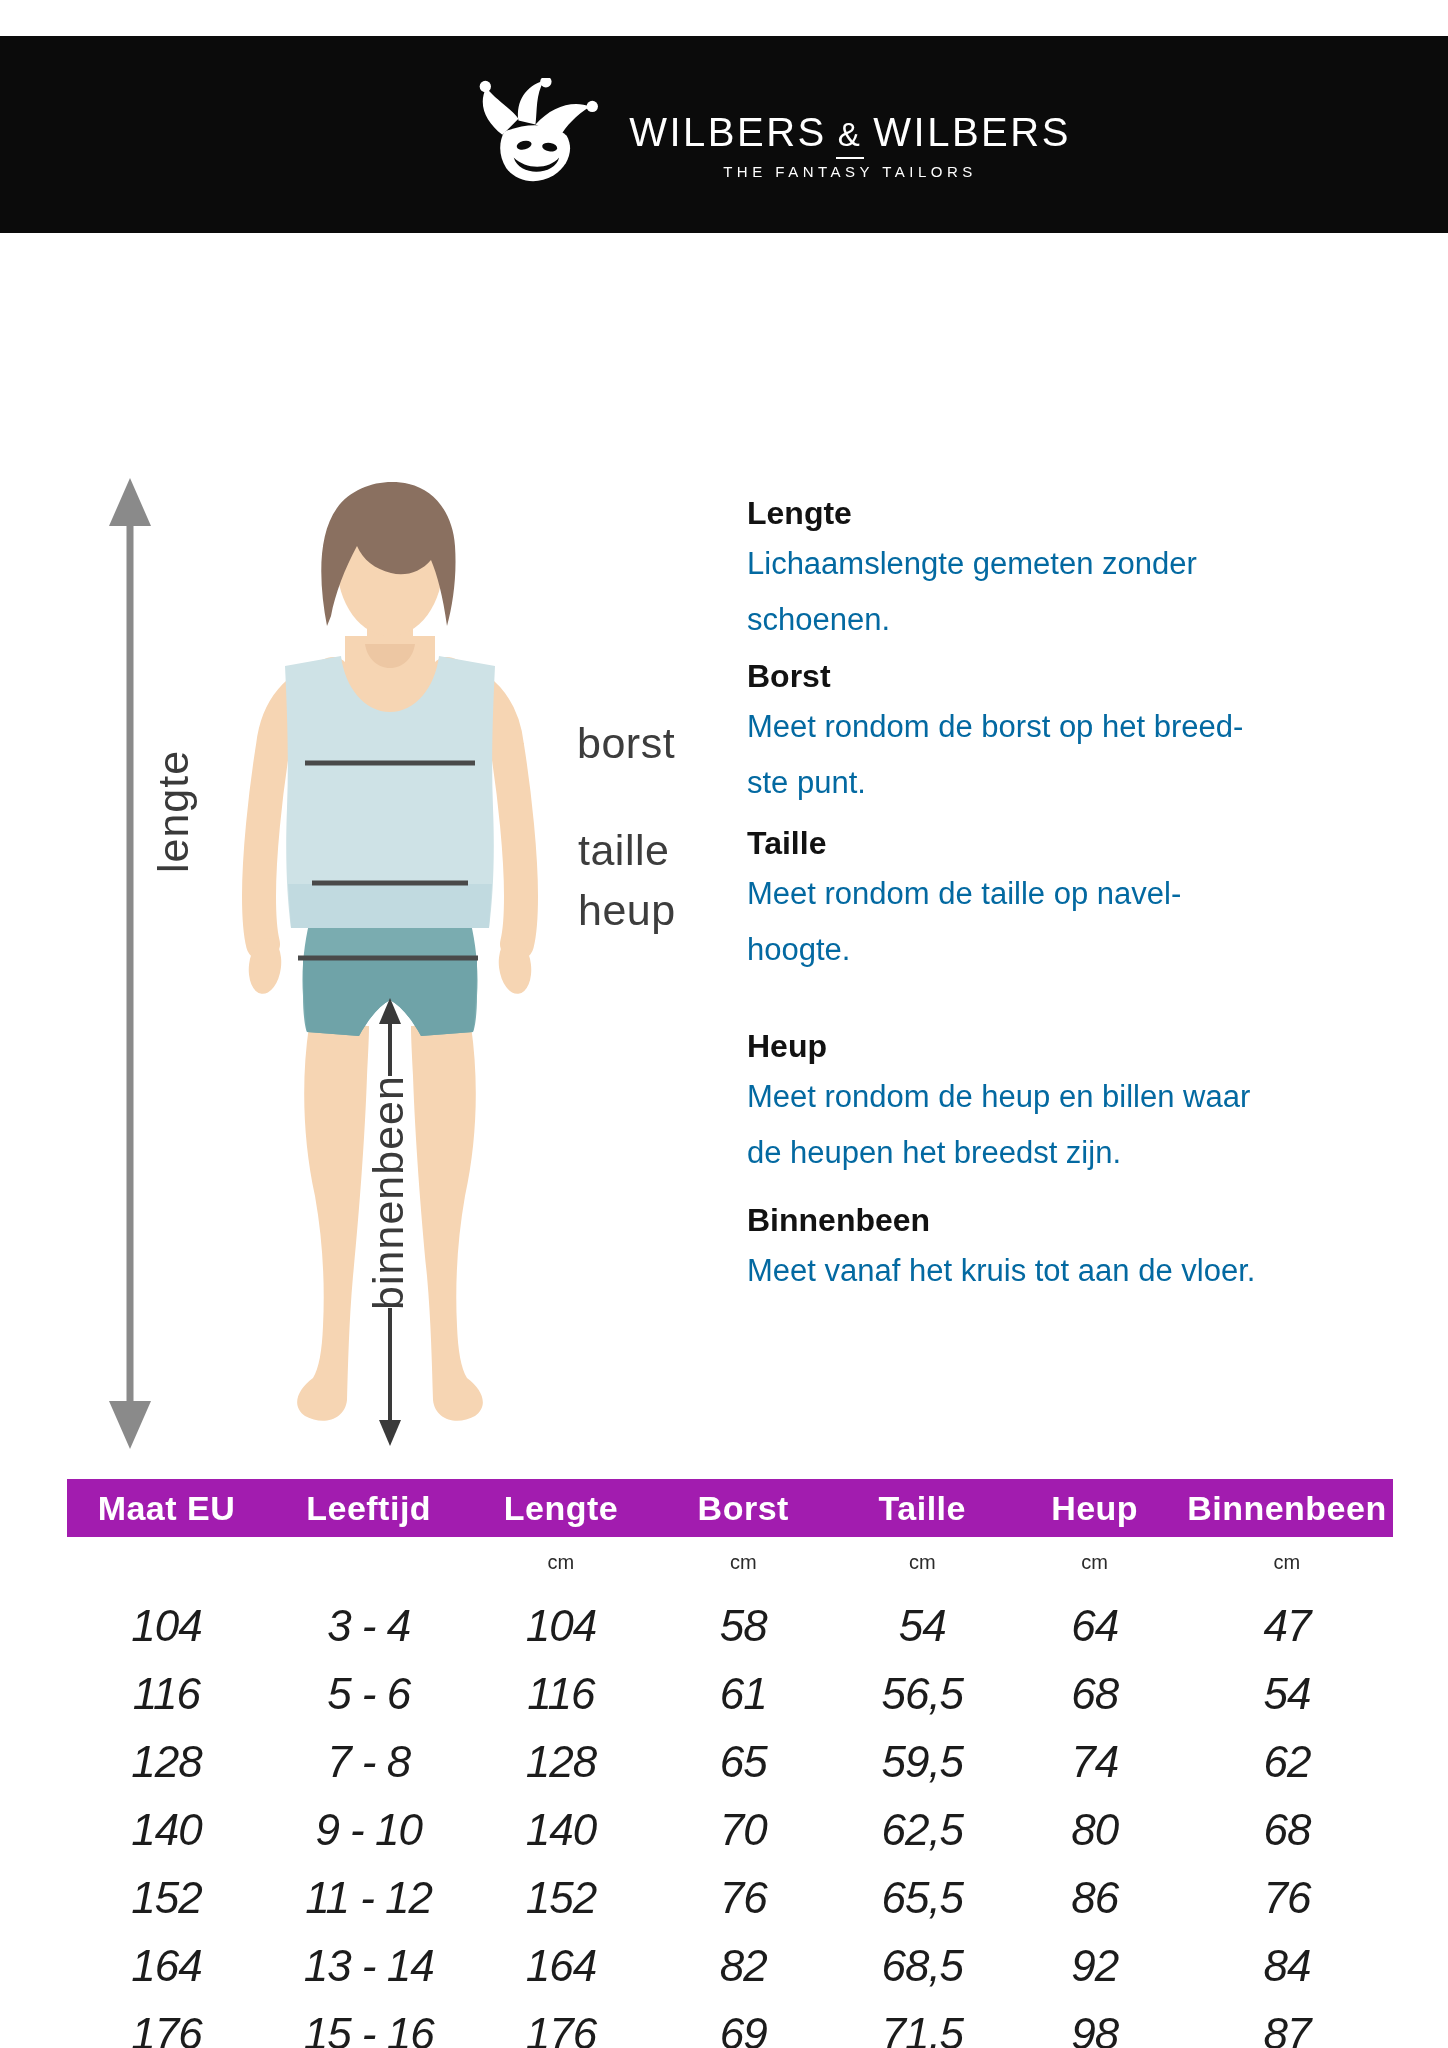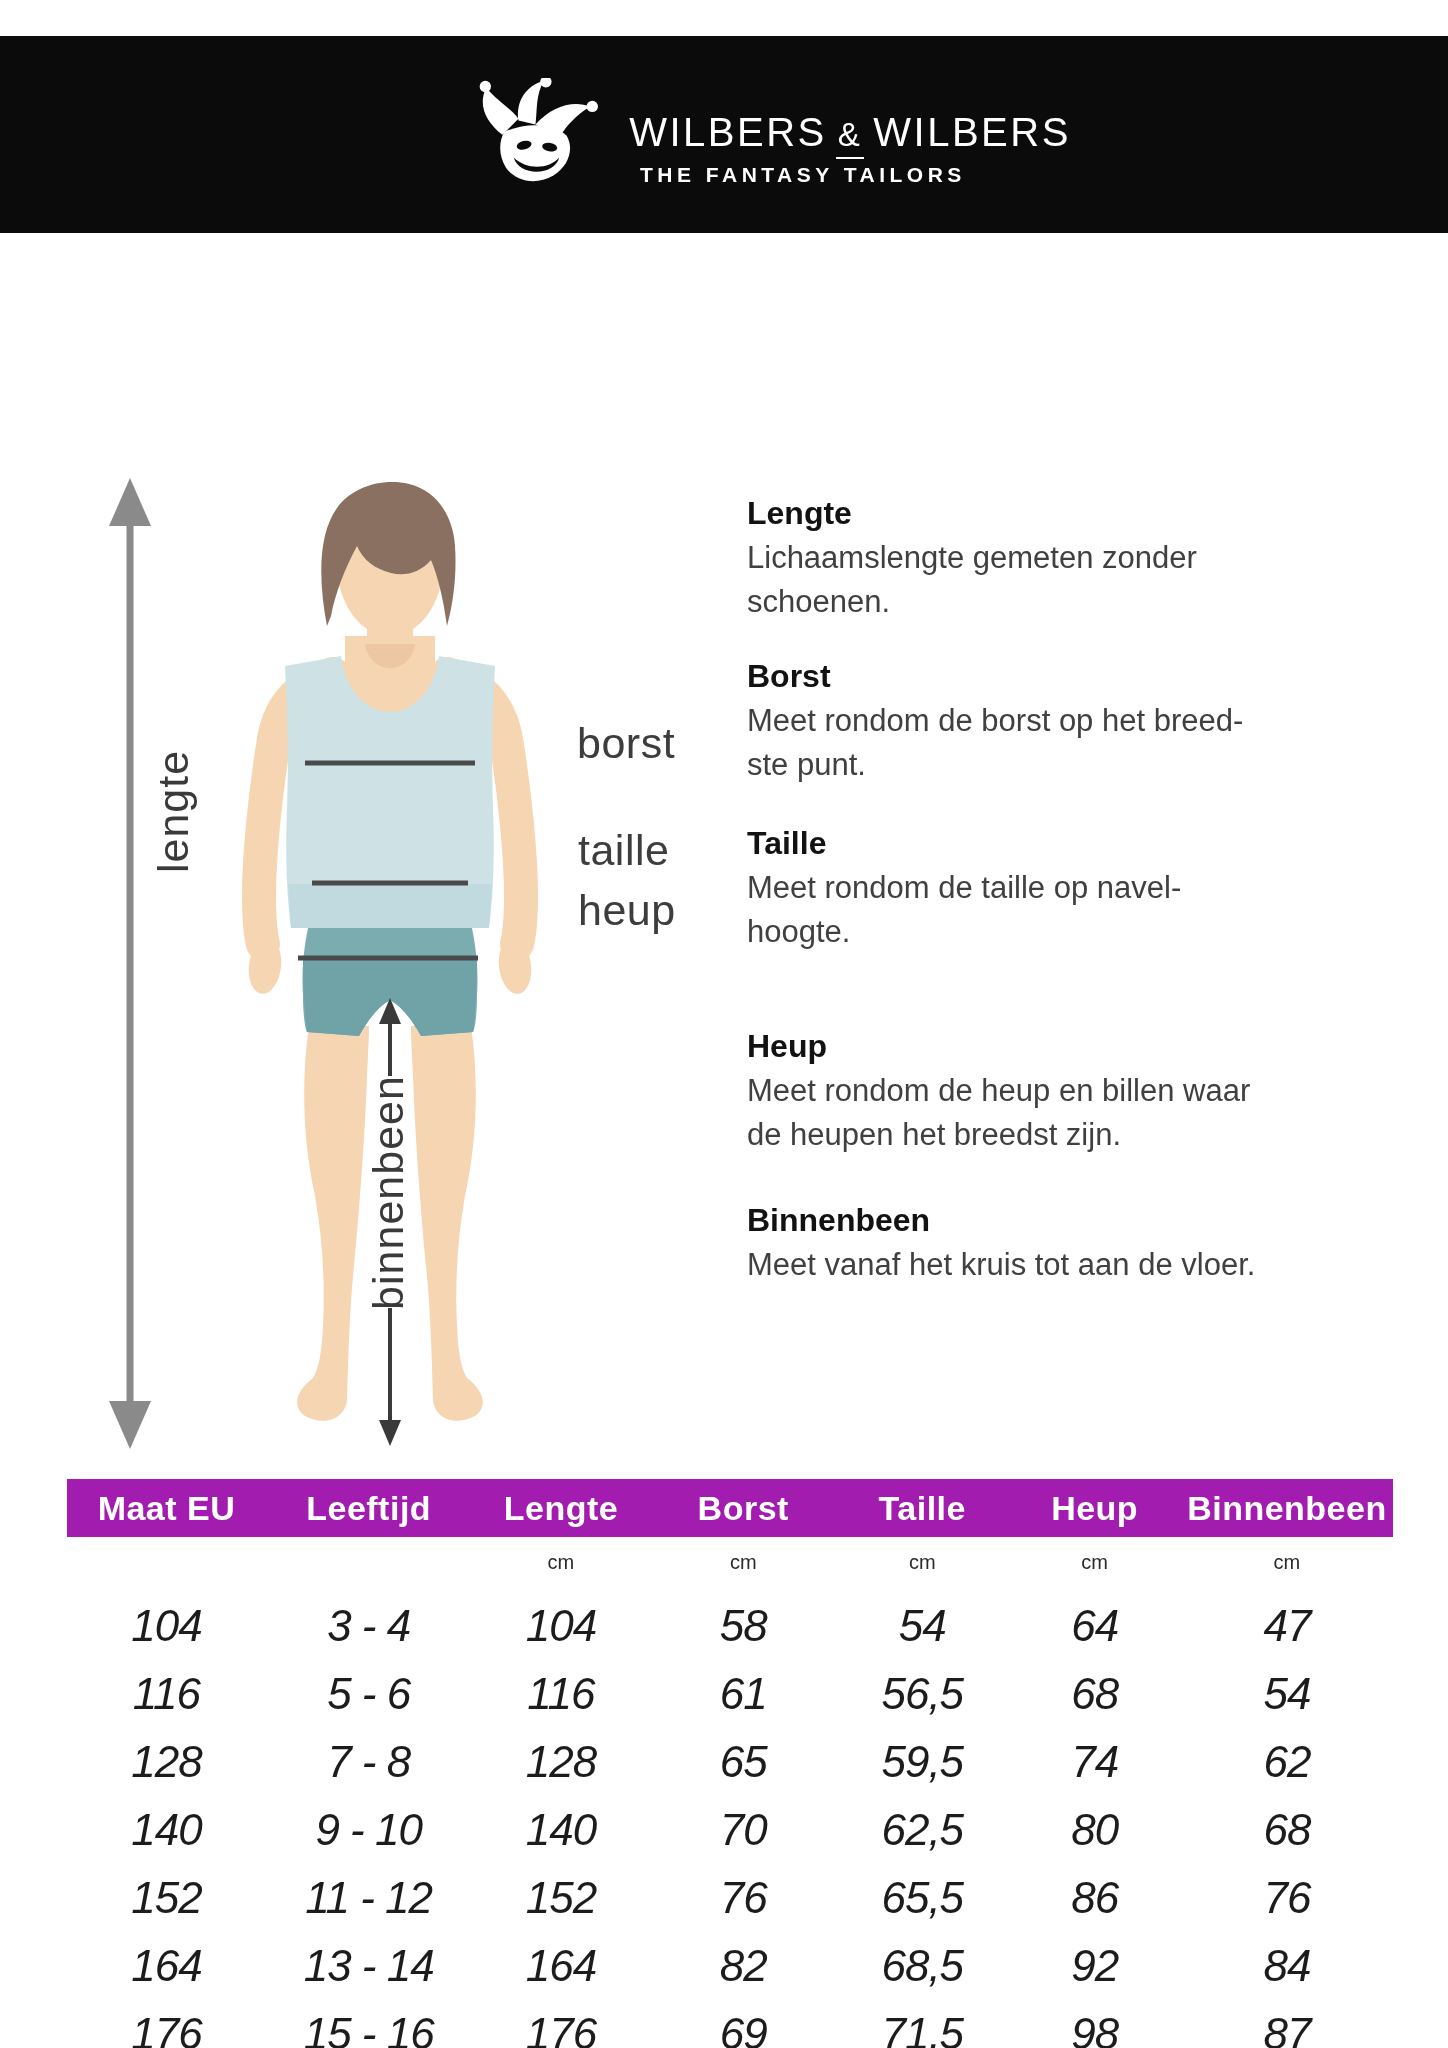--- a/index.html
+++ b/index.html
@@ -6,40 +6,40 @@
   .page{position:relative;width:1448px;height:2048px;background:#ffffff;
         font-family:"Liberation Sans",sans-serif;overflow:hidden;margin-top:36px;}
 
   
   .brandbar{position:absolute;left:0;top:0;width:1448px;height:197px;background:#0b0b0b;}
   .logo-icon{position:absolute;left:468px;top:42px;width:152px;height:106px;}
   .logo-title{position:absolute;left:640px;top:74px;width:420px;
               color:#fff;font-size:40px;font-weight:400;letter-spacing:2.5px;
               white-space:nowrap;display:flex;align-items:baseline;justify-content:center;}
   .logo-title .amp{font-size:33px;border-bottom:2px solid #fff;padding:0 2px 3px 2px;margin:0 9px;}
-  .logo-tagline{position:absolute;left:640px;top:127px;width:420px;text-align:left;
-                color:#fff;font-size:21px;letter-spacing:4.5px;white-space:nowrap;font-weight:bold;}
+  .logo-tagline{position:absolute;left:640px;top:127px;width:420px;text-align:center;
+                color:#fff;font-size:15px;letter-spacing:4.5px;white-space:nowrap;}
 
   
   .fig-svg{position:absolute;left:225px;top:440px;width:330px;height:975px;}
   .len-arrow-svg{position:absolute;left:105px;top:440px;width:50px;height:975px;}
 
   .vlabel{position:absolute;display:flex;align-items:center;justify-content:center;}
   .vlabel span{transform:rotate(-90deg);white-space:nowrap;color:#3a3a3a;
                font-size:43px;letter-spacing:1px;}
   .vlabel-lengte{left:128px;top:700px;width:92px;height:150px;}
   .vlabel-binnenbeen{left:342px;top:1040px;width:92px;height:232px;}
 
   .meas-label{position:absolute;color:#3d3d3d;font-size:43px;letter-spacing:0.5px;}
   .lbl-borst{left:577px;top:683px;}
   .lbl-taille{left:578px;top:790px;}
   .lbl-heup{left:578px;top:850px;}
   .def-block{position:absolute;left:747px;width:530px;}
   .def-term{font-size:32px;font-weight:bold;color:#121212;line-height:45px;}
-  .def-text{font-size:31px;color:#404040;line-height:44px;white-space:pre-line;}
+  .def-text{font-size:31px;color:#0369a1;line-height:56px;white-space:pre-line;}
   .def-0{top:455px;} .def-1{top:618px;} .def-2{top:785px;} .def-3{top:988px;} .def-4{top:1162px;}
 
   
   .tgrid{display:grid;grid-template-columns:15fr 15.5fr 13.5fr 14fr 13fr 13fr 16fr;
          align-items:center;text-align:center;}
   .thead{position:absolute;left:67px;top:1443px;width:1326px;height:58px;background:#a21caf;
          color:#ffffff;font-size:34px;font-weight:bold;letter-spacing:0.5px;}
   .tunits{position:absolute;left:67px;top:1505px;width:1326px;height:42px;
           color:#2b2b2b;font-size:20px;}
   .tbody{position:absolute;left:67px;top:1556px;width:1326px;}

